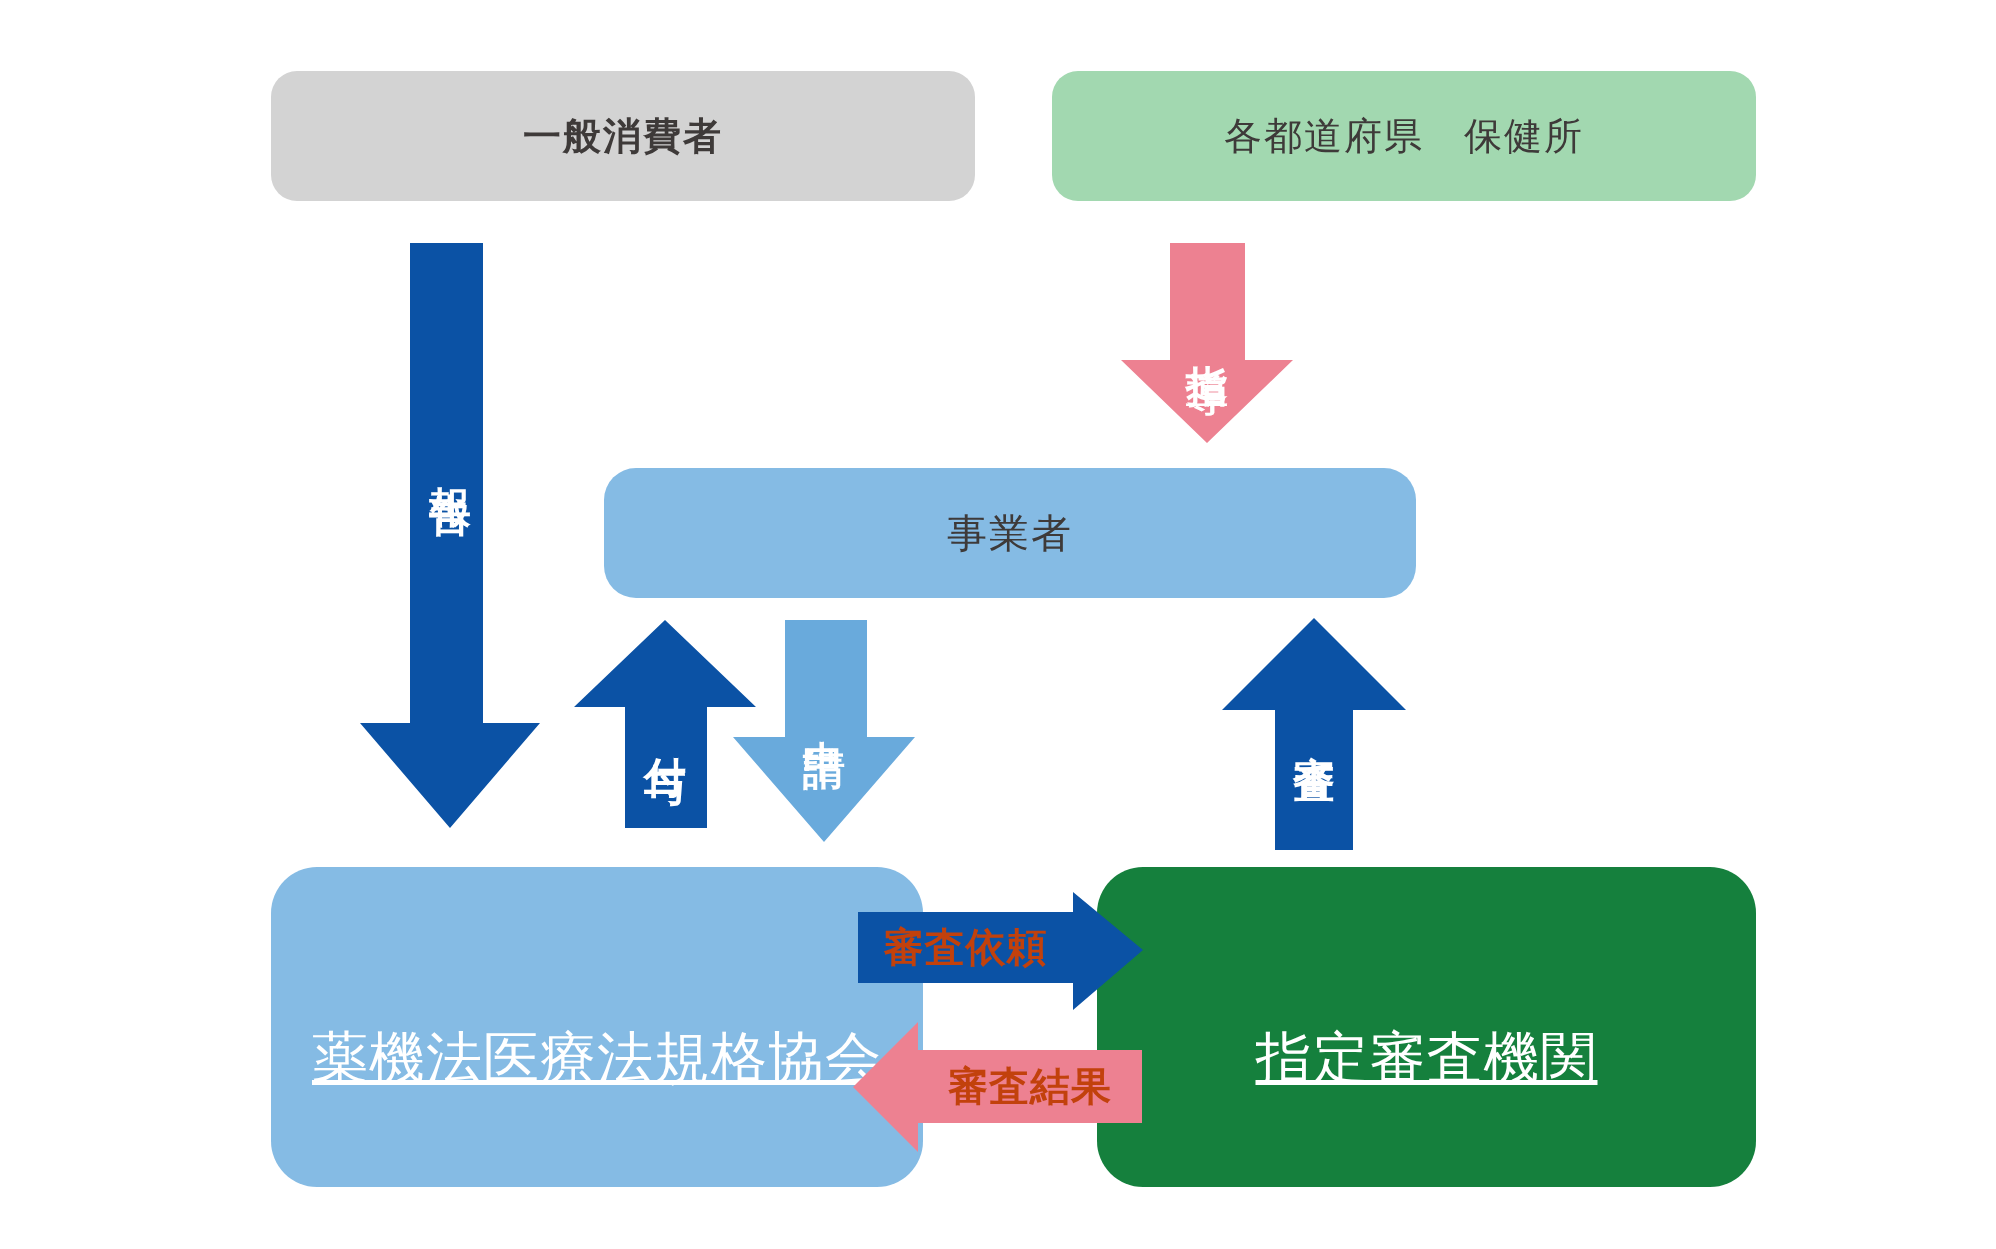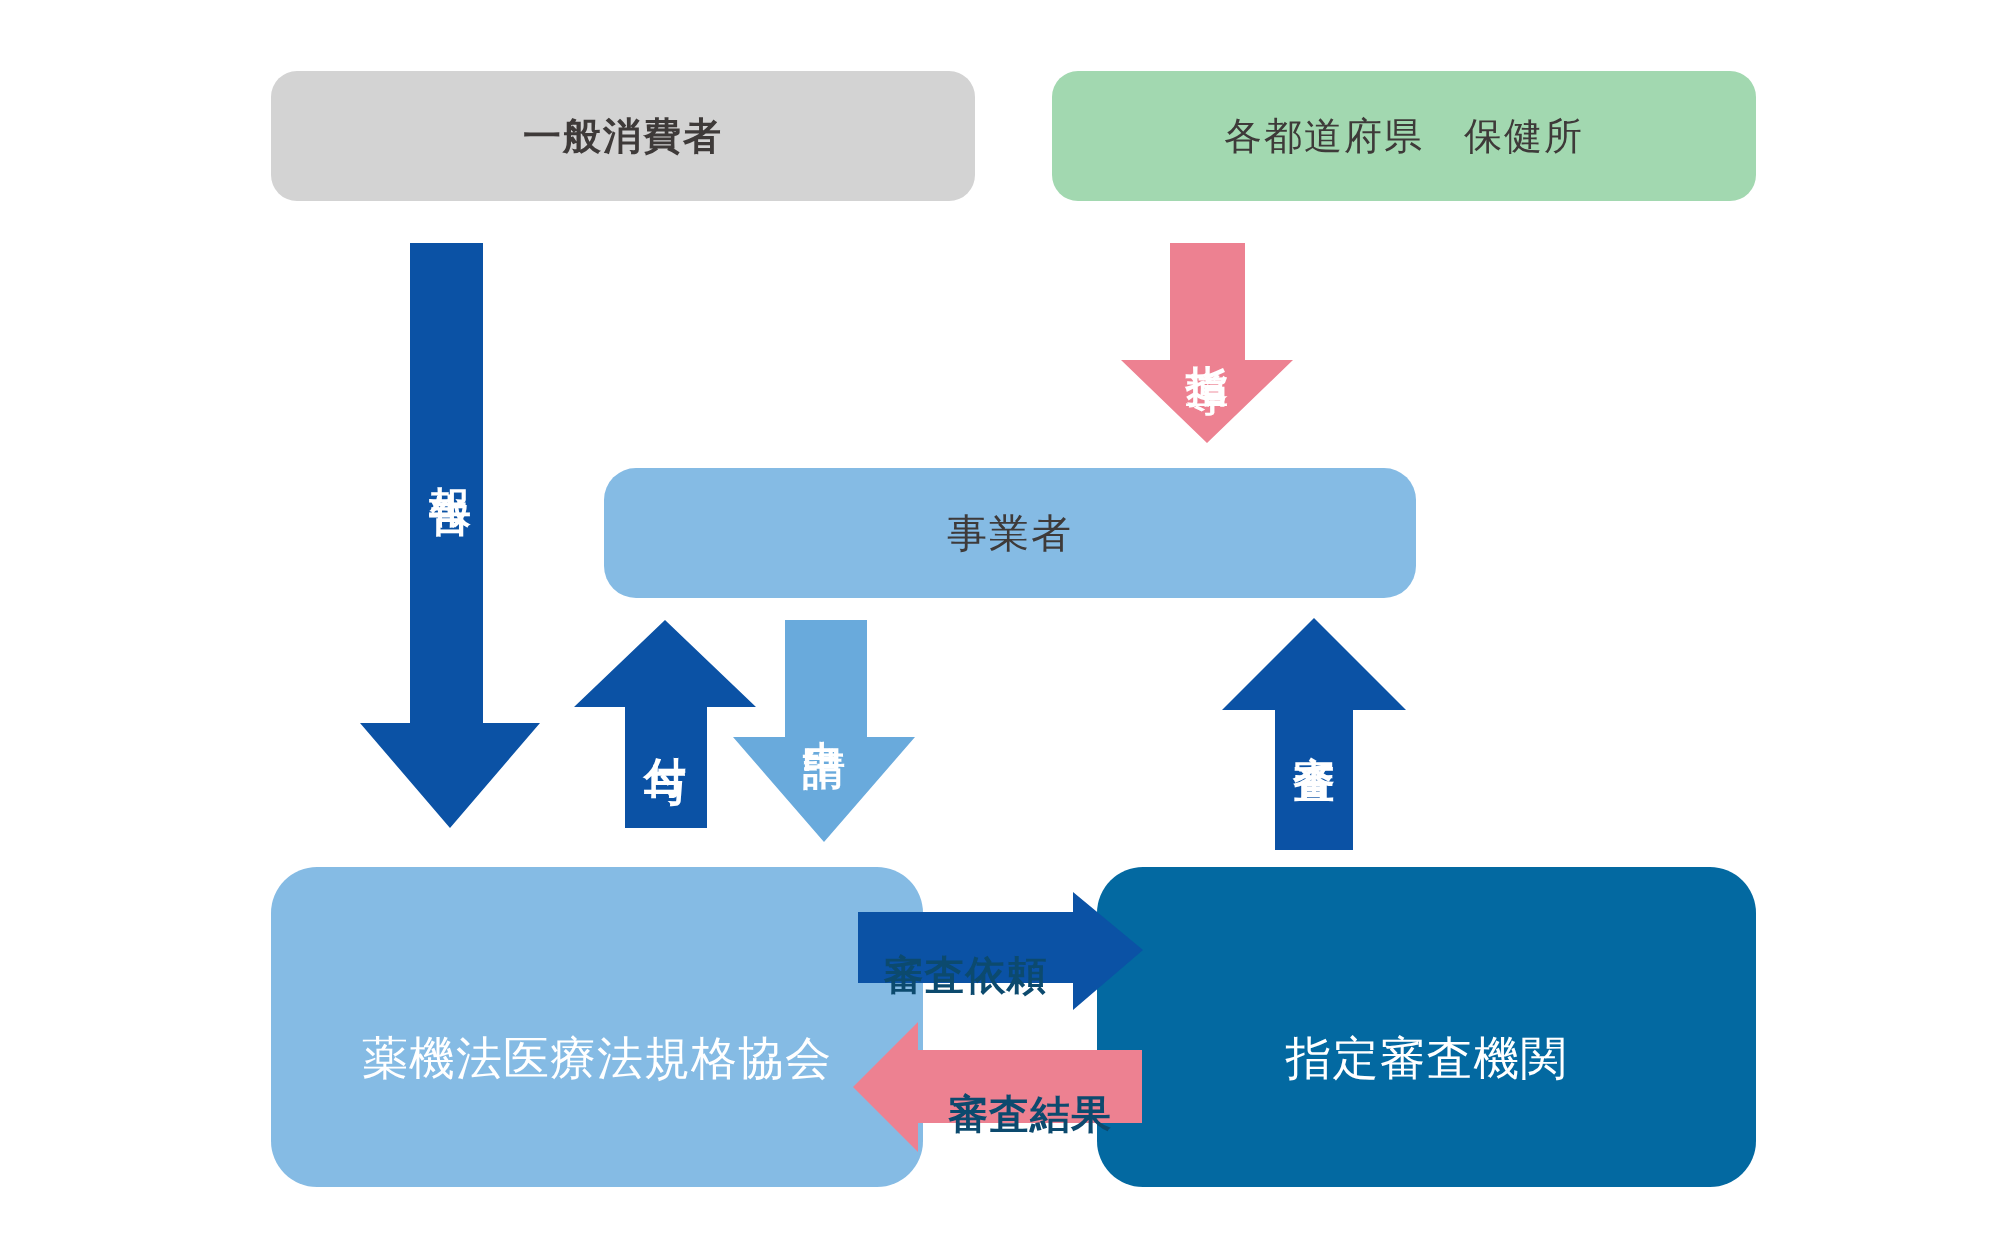--- a/index.html
+++ b/index.html
@@ -27,21 +27,21 @@
   .box-health   { left: 1052px; top: 71px; width: 704px; height: 130px; border-radius: 26px; }
   .box-consumer .box-label, .box-health .box-label { font-size: 38px; letter-spacing: 2px; }
 
   
   .box-operator { left: 604px; top: 468px; width: 812px; height: 130px; border-radius: 32px; }
   .box-operator .box-label { font-size: 40px; letter-spacing: 2px; }
 
   
   .box-association { left: 271px; top: 867px; width: 652px; height: 320px; border-radius: 46px; z-index: 1; }
   .box-agency      { left: 1097px; top: 867px; width: 659px; height: 320px; border-radius: 46px; z-index: 1; }
-  .box-association .box-label, .box-agency .box-label { font-size: 46px; letter-spacing: 1px; margin-top: 64px; }
+  .box-association .box-label, .box-agency .box-label { font-size: 56px; letter-spacing: 1px; margin-top: 64px; text-decoration: underline; }
 
   .arrow { position: absolute; }
   .arrow svg { display: block; }
   .v-label {
     position: absolute;
     left: 50%;
     transform: translate(-50%, -50%);
     writing-mode: vertical-rl;
     text-orientation: upright;
     color: #ffffff;
@@ -49,26 +49,25 @@
     font-size: 42px;
     letter-spacing: 6px;
     line-height: 1;
     white-space: pre;
   }
   .h-label {
     position: absolute;
     display: flex;
     align-items: center;
     justify-content: center;
-    color: #0c4a6e;
+    color: #c2410c;
     font-weight: bold;
     font-size: 40px;
     letter-spacing: 1px;
     white-space: pre;
-    margin-top: 28px;
   }
 
   .arrow-report      { left: 360px;  top: 243px;  width: 180px; height: 585px; }
   .arrow-guidance    { left: 1121px; top: 243px;  width: 172px; height: 200px; }
   .arrow-grant       { left: 574px;  top: 620px;  width: 182px; height: 208px; }
   .arrow-application { left: 733px;  top: 620px;  width: 182px; height: 222px; }
   .arrow-examination { left: 1222px; top: 618px;  width: 184px; height: 232px; }
   .arrow-request     { left: 858px;  top: 892px;  width: 285px; height: 120px; z-index: 2; }
   .arrow-result      { left: 853px;  top: 1022px; width: 289px; height: 130px; z-index: 2; text-align: center; }
 
@@ -95,21 +94,21 @@
   </div>
 
   <div class="box box-operator" style="background-color: rgb(133, 187, 228);">
     <span class="box-label dark-text">事業者</span>
   </div>
 
   <div class="box box-association" style="background-color: rgb(133, 187, 228);">
     <span class="box-label white-text">薬機法医療法規格協会</span>
   </div>
 
-  <div class="box box-agency" style="background-color: #0369a1;">
+  <div class="box box-agency" style="background-color: #15803d;">
     <span class="box-label white-text">指定審査機関</span>
   </div>
 
   <div class="arrow arrow-report">
     <svg width="180" height="585" viewBox="0 0 180 585">
       <polygon points="50,0 123,0 123,480 180,480 90,585 0,480 50,480" fill="#0b52a5"></polygon>
     </svg>
     <span class="v-label">報告</span>
   </div>
 

